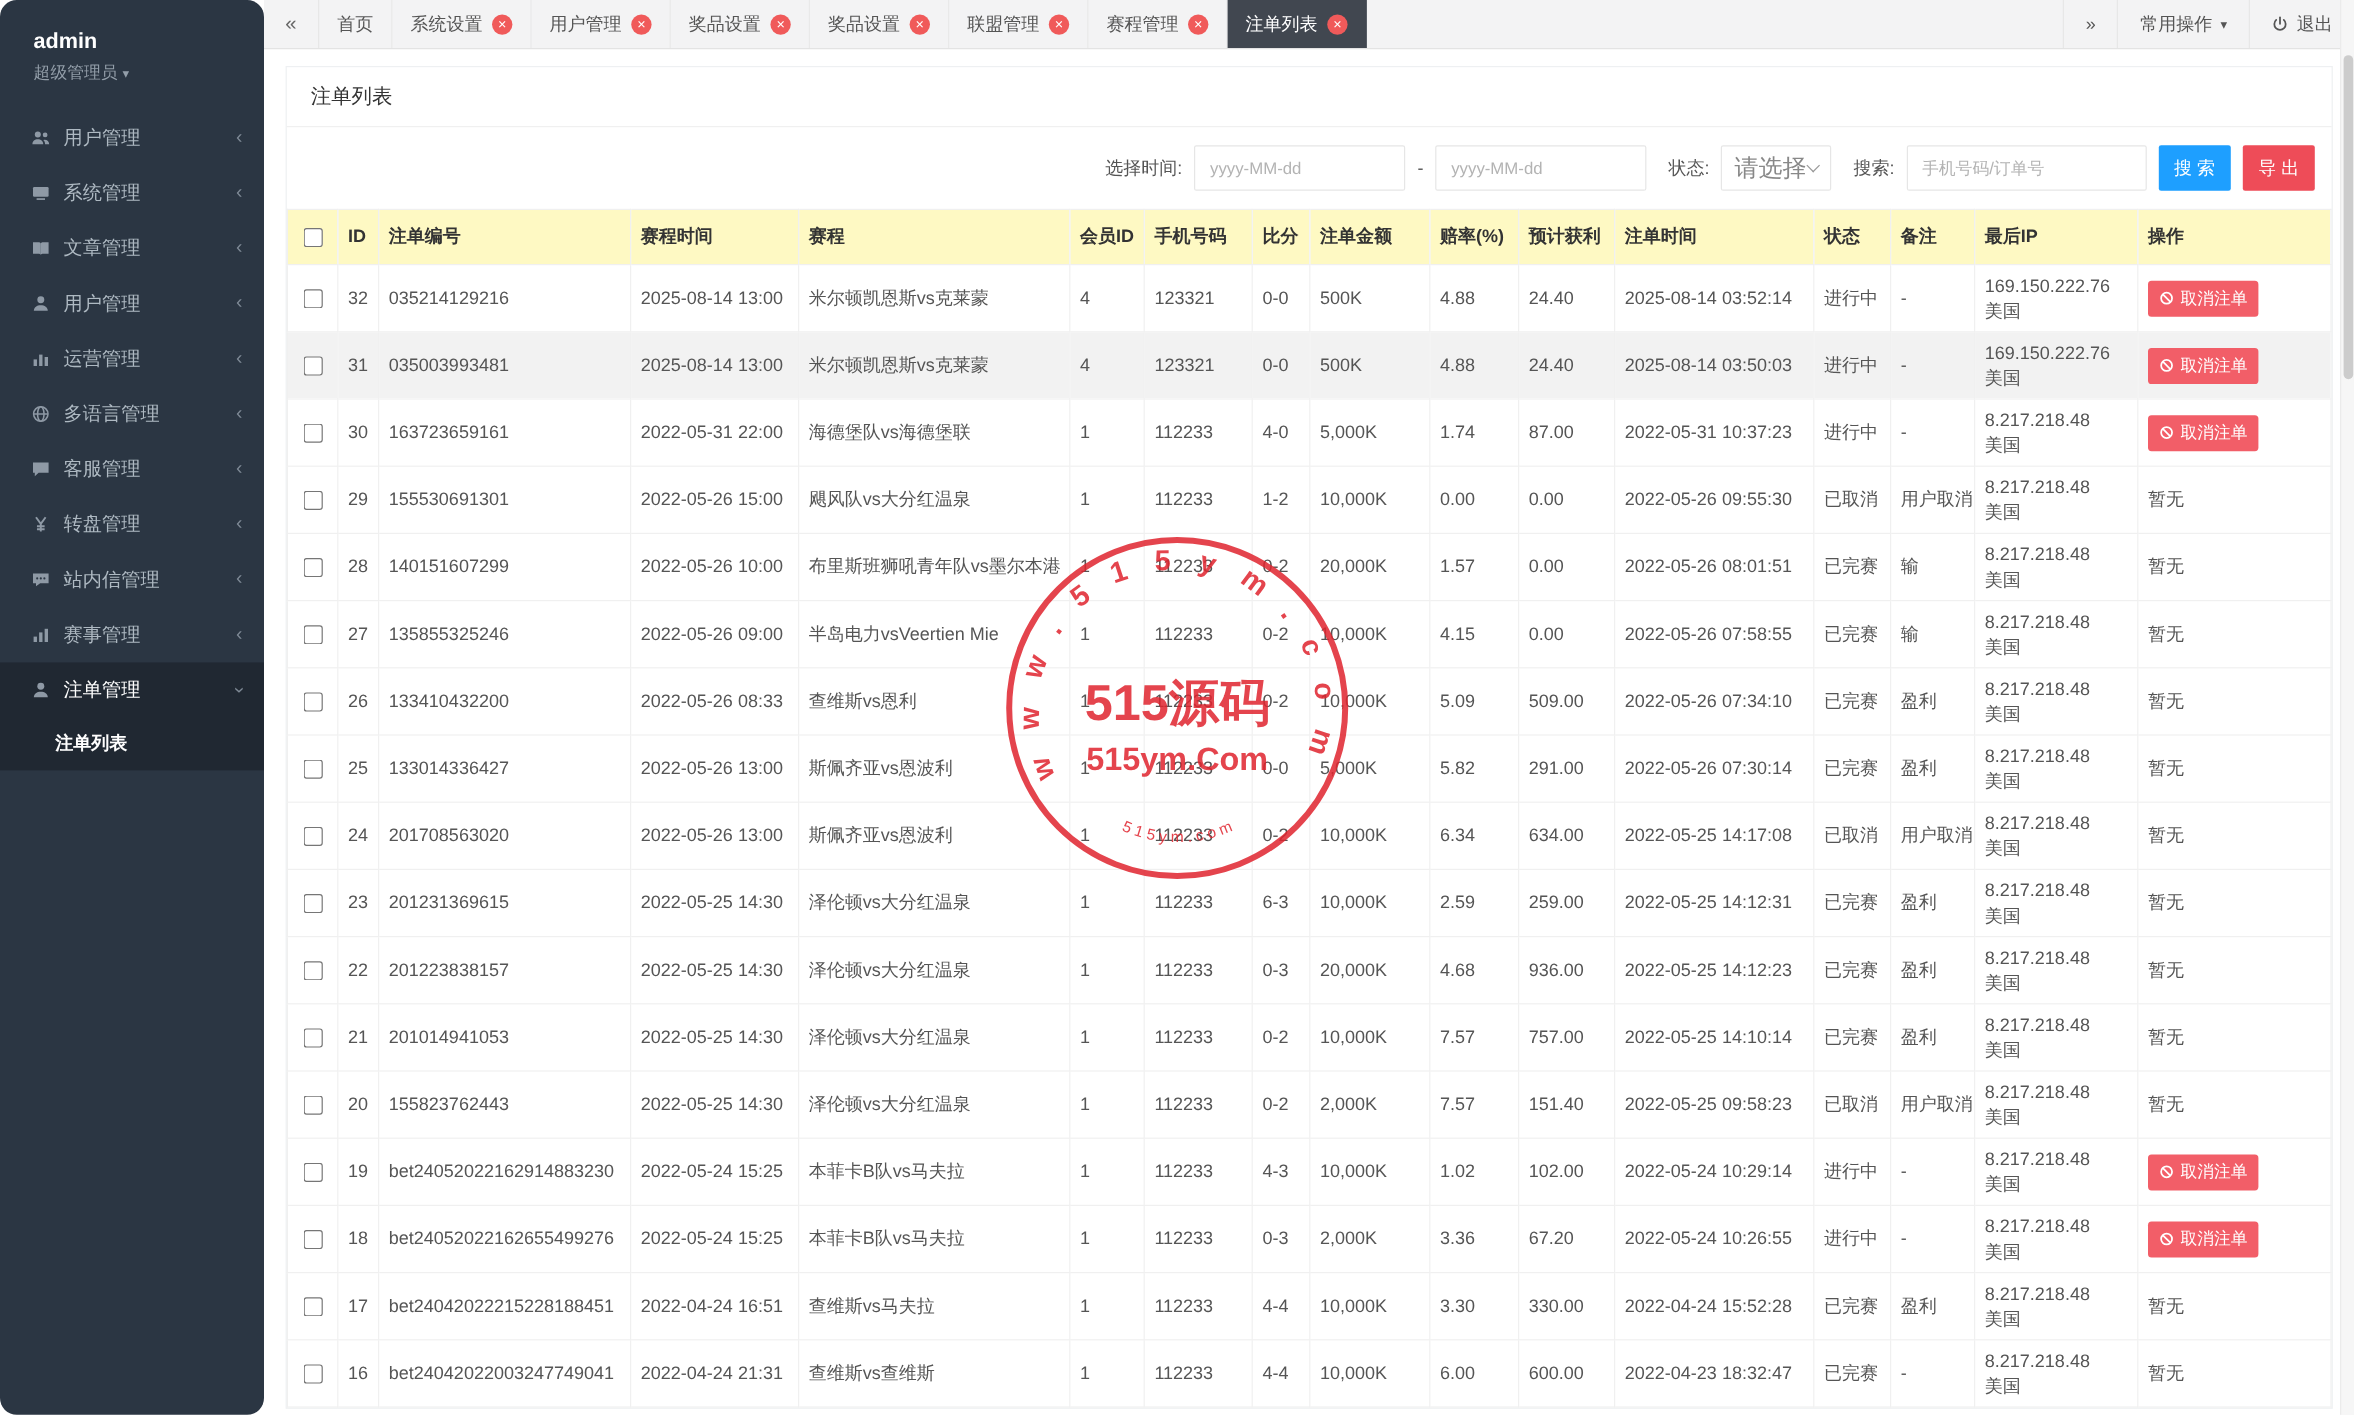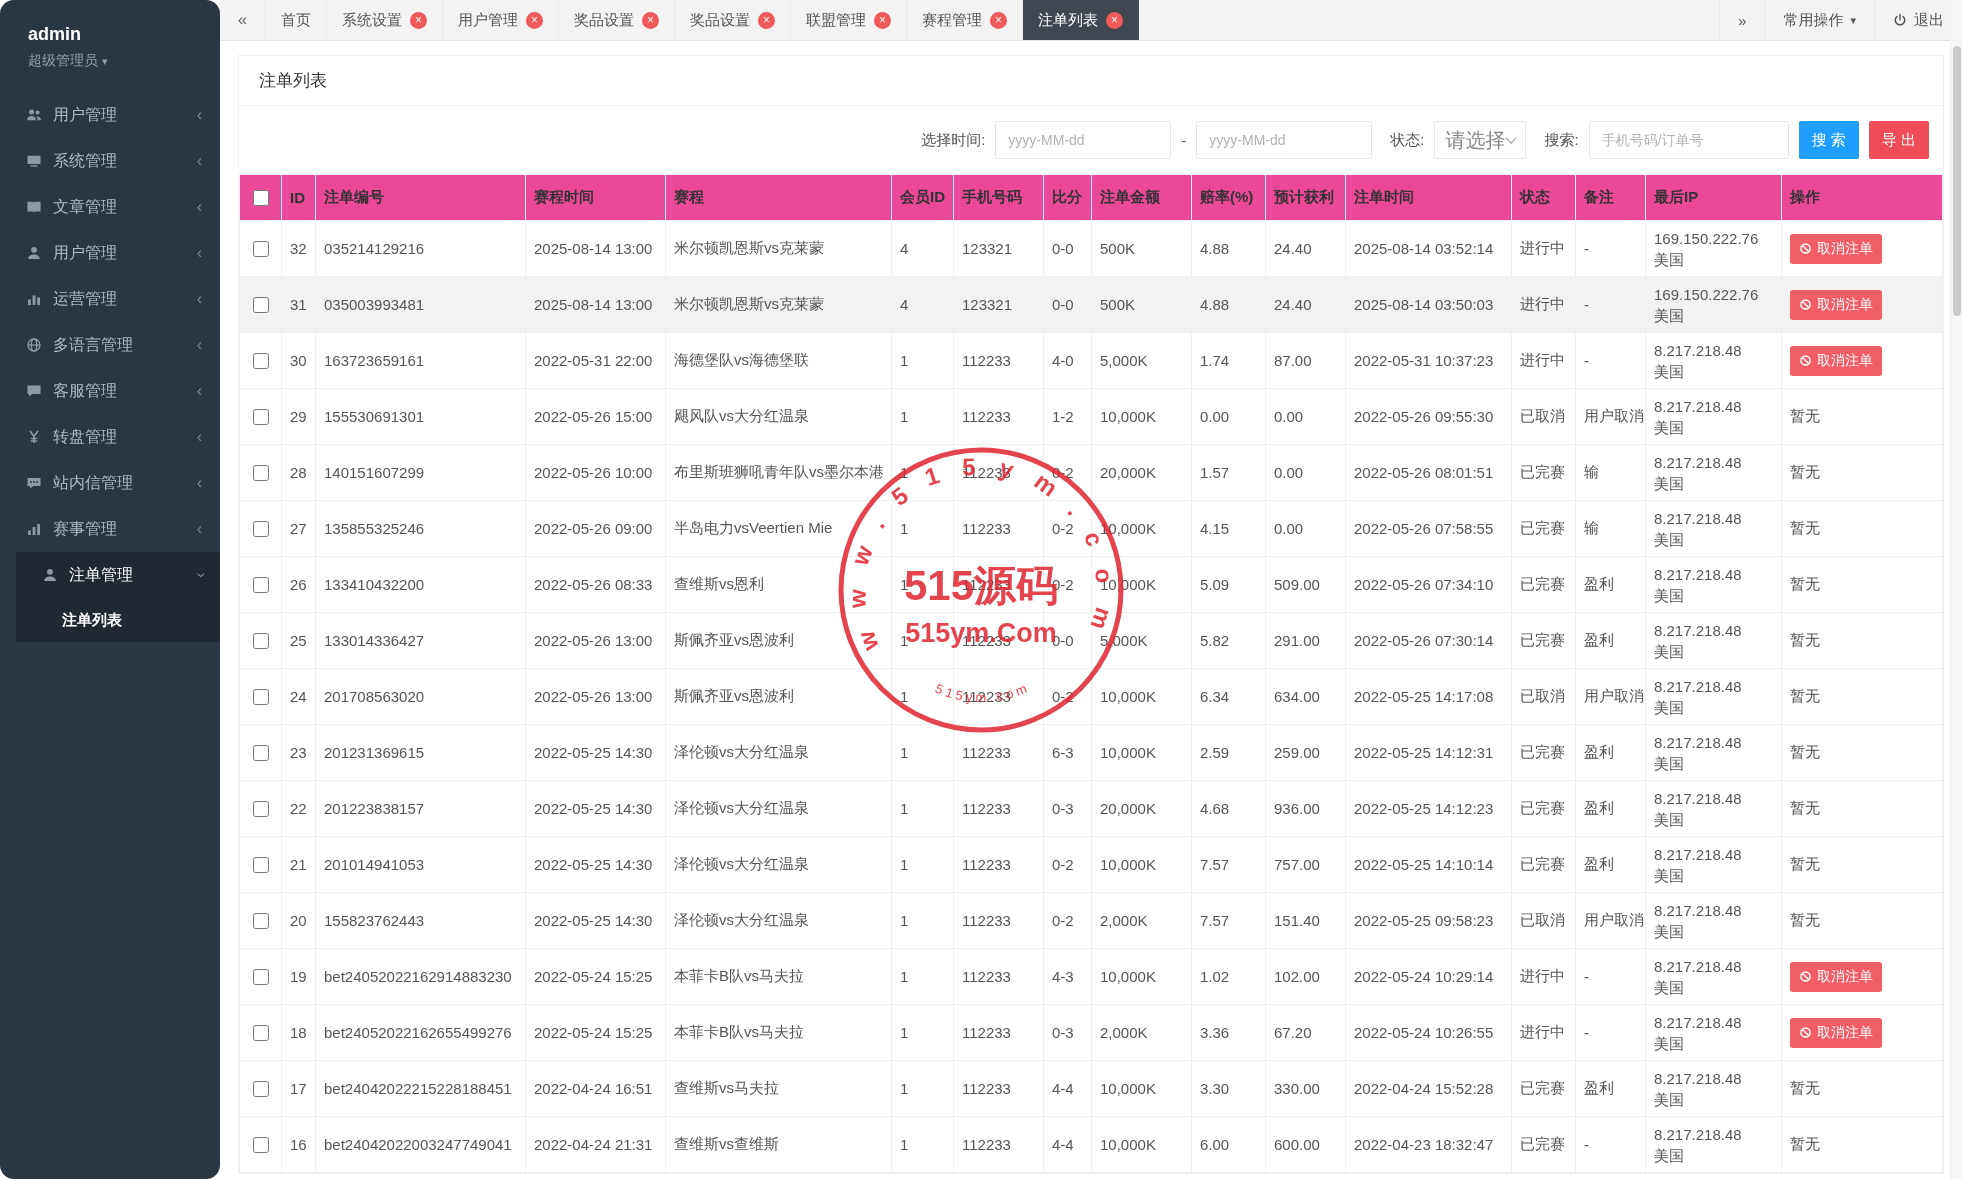--- a/index.html
+++ b/index.html
@@ -11,21 +11,21 @@
   .user-panel { padding:24px 0 22px 28px; cursor:pointer; }
   .user-name { color:#fff; font-size:18px; font-weight:bold; }
   .user-role { font-size:14px; color:#939ea9; margin-top:7px; }
   .user-role .caret { margin-left:4px; font-size:11px; }
   .menu-item { height:46px; display:flex; align-items:center; gap:11px; padding:0 18px 0 26px;
     color:#aeb9c2; font-size:16px; cursor:pointer; }
   .mi-icon { width:16px; height:16px; display:inline-flex; color:#8e99a5; flex:none; }
   .mi-label { flex:1; white-space:nowrap; overflow:hidden; }
   .chev { font-size:16px; color:#7f8a96; }
   .chev.down { display:inline-block; transform:rotate(-90deg); }
-  .menu-group.open { background:rgba(0,0,0,.25);margin-left:16px; }
+  .menu-group.open { background:rgba(0,0,0,.25); }
   .menu-group.open .menu-item { color:#fff; }
   .submenu-item { height:44px; line-height:44px; padding-left:46px; color:#fff; font-weight:bold;
     font-size:15px; cursor:pointer; }
 
   
   .main { margin-left:220px; height:100%; }
 
   .tabbar { height:41px; background:#f3f3f4; border-bottom:1px solid #e3e3e3; display:flex;
     align-items:stretch; font-size:15px; color:#555; }
   .tab-scroll { width:46px; display:flex; align-items:center; justify-content:center; color:#666;
@@ -61,21 +61,21 @@
     transform:rotate(45deg); margin-top:-4px; }
   .btn { height:38px; border:none; border-radius:2px; color:#fff; font-size:15px; padding:0 13px;
     cursor:pointer; font-family:inherit; white-space:nowrap; }
   .btn-search { background:#1e9fff; }
   .btn-export { background:#ee4c58; }
 
   
   table { width:100%; border-collapse:collapse; table-layout:fixed; font-size:15px; color:#555; }
   th,td { border:1px solid #f0f0f0; padding:0 8px; text-align:left; overflow:hidden;
     white-space:nowrap; vertical-align:middle; }
-  th { height:46px; color:#333; font-weight:bold; background:#ec4899; }
+  th { height:46px; color:#333; font-weight:bold; background:#fef9c3; }
   td { height:56px; }
   .cb-col { text-align:center; padding:0; }
   .cb-col input { width:16px; height:16px; vertical-align:middle; cursor:pointer; }
   tbody tr:nth-child(2) td { background:#f2f2f2; }
   .ip-cell { white-space:normal; line-height:21px; padding-top:6px; padding-bottom:6px; }
   .btn-cancel { background:#f25e68; color:#fff; border:none; border-radius:3px; height:30px;
     padding:0 9px; font-size:14px; display:inline-flex; align-items:center; gap:5px; cursor:pointer;
     font-family:inherit; }
   .btn-cancel .ci { display:inline-flex; }
 

